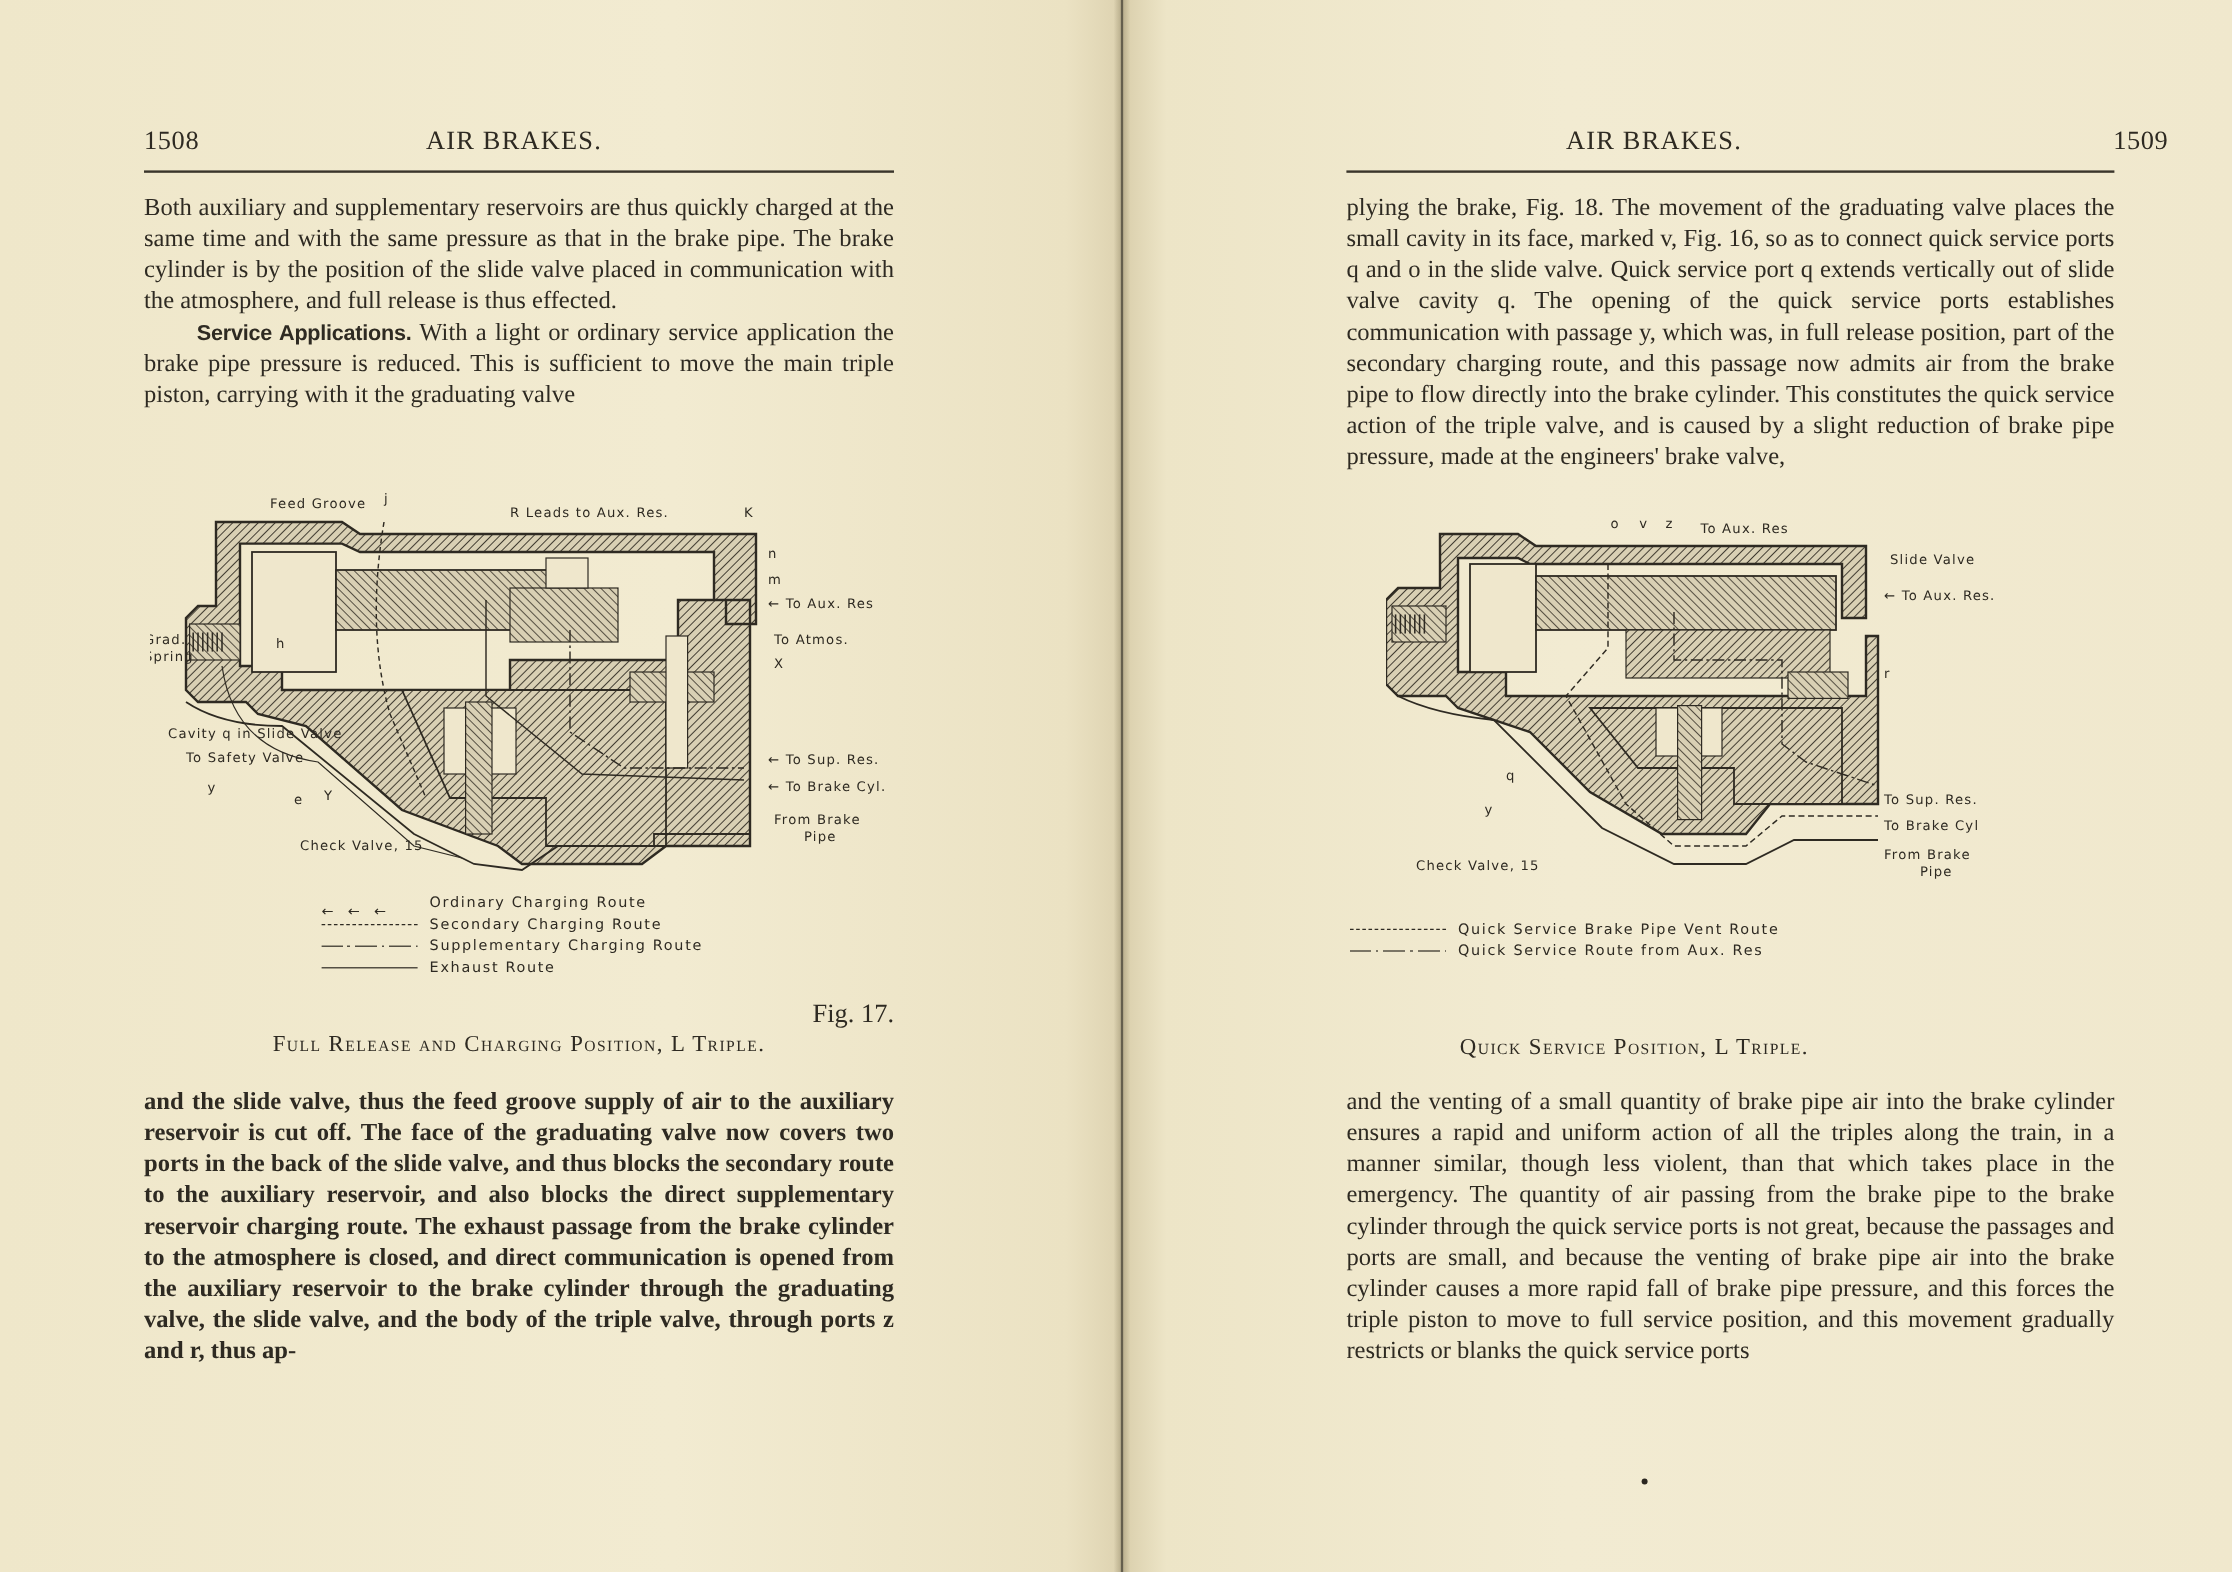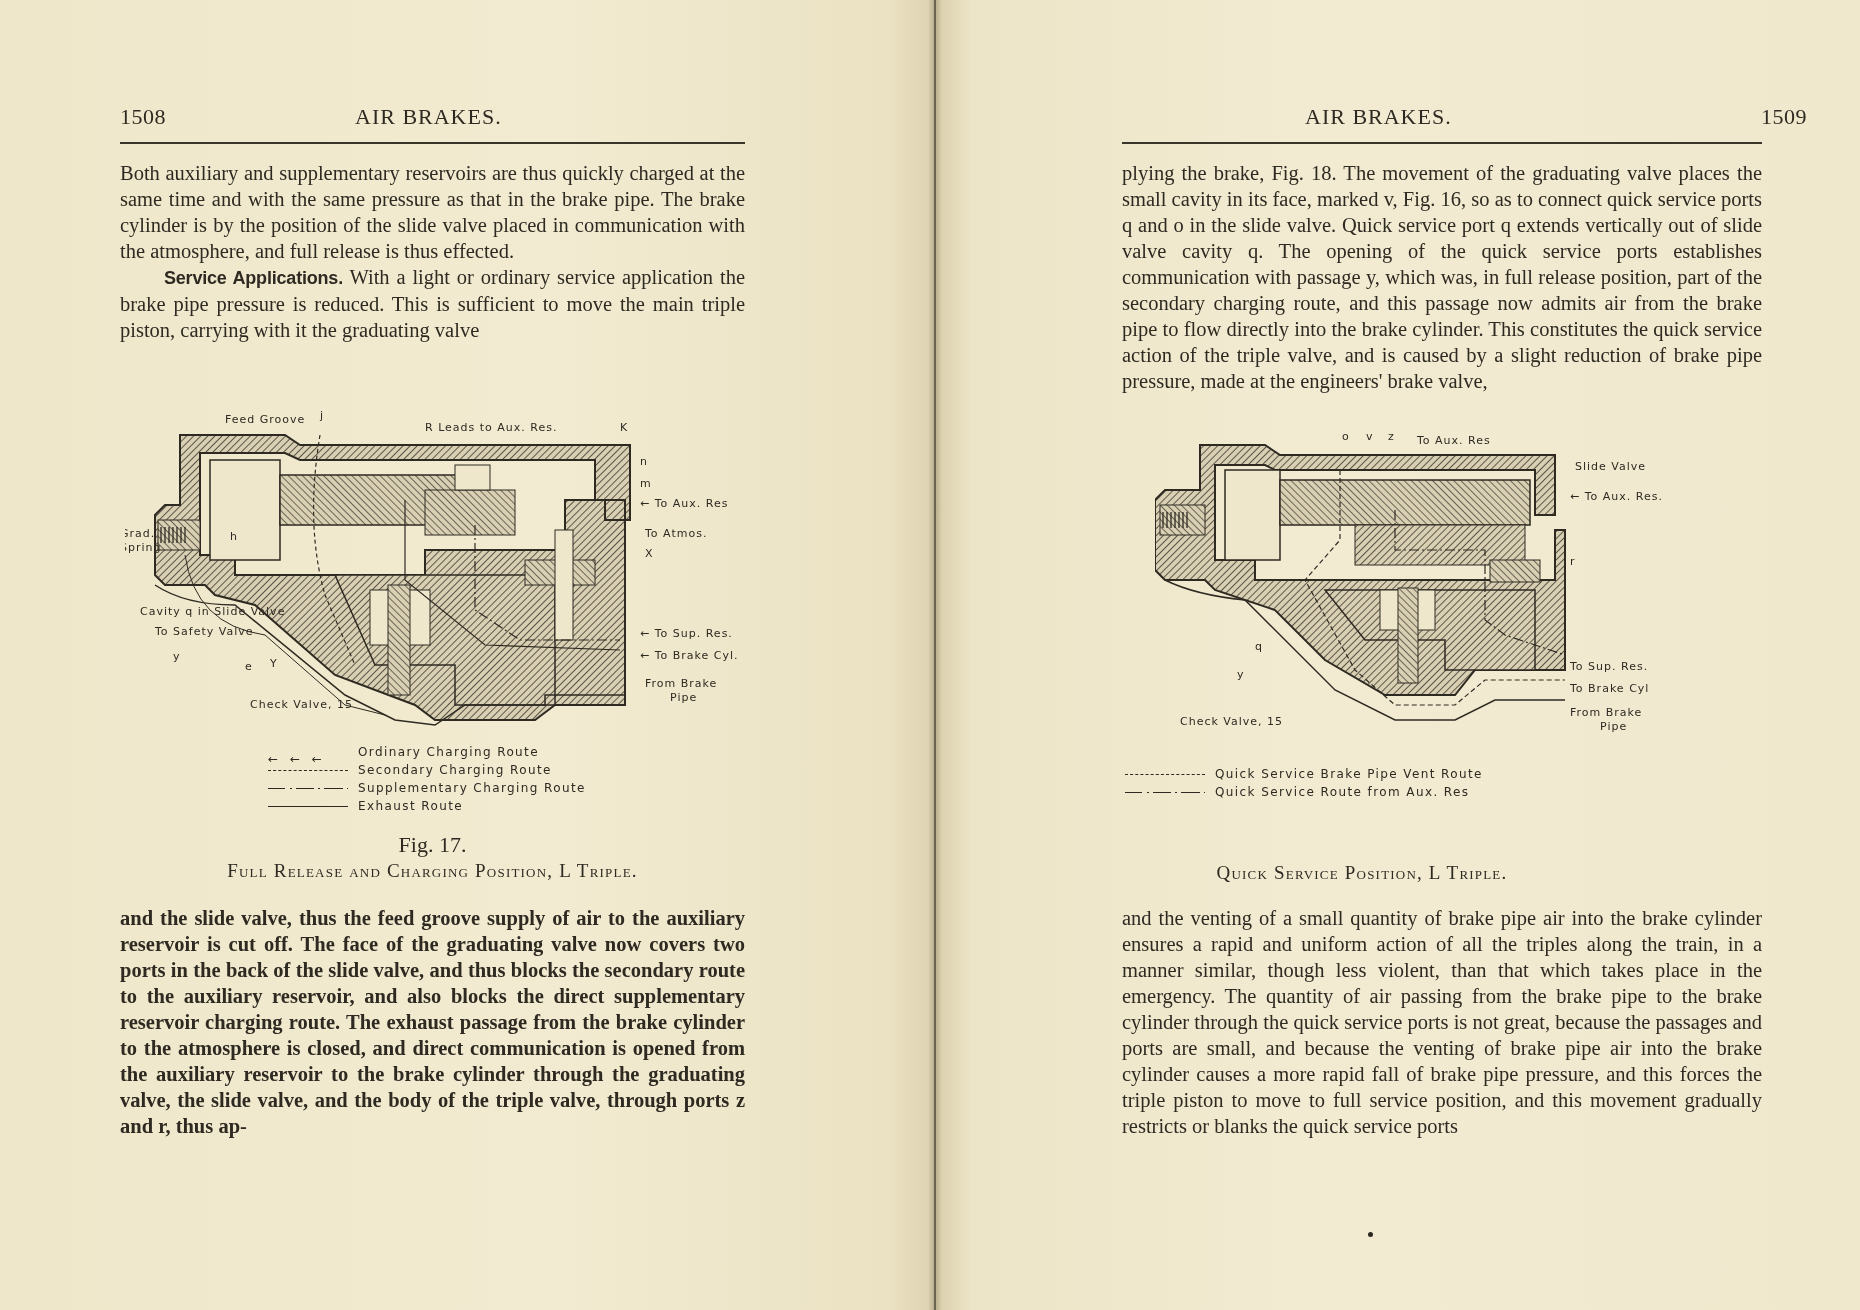--- a/index.html
+++ b/index.html
@@ -38,21 +38,21 @@
   .text .indent { text-indent:44px; }
   .bold-run { font-family:Liberation Sans, sans-serif; font-weight:bold; font-size:18px; letter-spacing:-0.2px; }
   .figure { position:absolute; }
   .figure svg { display:block; }
   .hand { font-family:"DejaVu Sans",sans-serif; font-size:11px; fill:#2e2a22; letter-spacing:1px; }
   .legend {
     position:absolute; font-family:"DejaVu Sans",sans-serif; font-size:12px; letter-spacing:1.4px;
   }
   .legend-row { display:flex; align-items:center; height:18px; }
   .legend-line { width:80px; height:0; margin-right:10px; }
-  .caption-fig { position:absolute; font-size:22px; text-align:center; }
+  .caption-fig { position:absolute; font-size:22px; text-align:right; }
   .caption-title { position:absolute; font-size:19px; text-align:center; font-variant:small-caps; letter-spacing:1.2px;font-family:Liberation Serif, serif; }
   .speck { position:absolute; width:5px; height:5px; border-radius:50%; background:#2a2620; }
 </style>
 </head>
 <body>
 
 <div class="spread">
 
   <div class="page page-left">
     <div class="header" style="left:120px; width:620px;">

